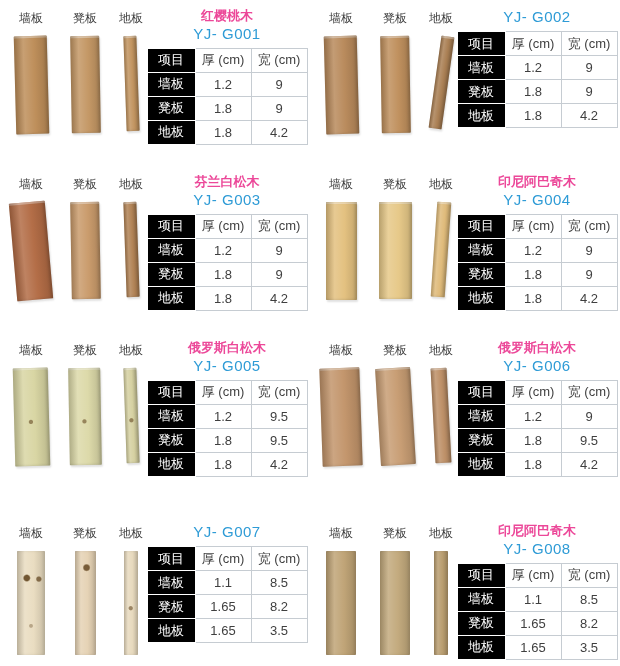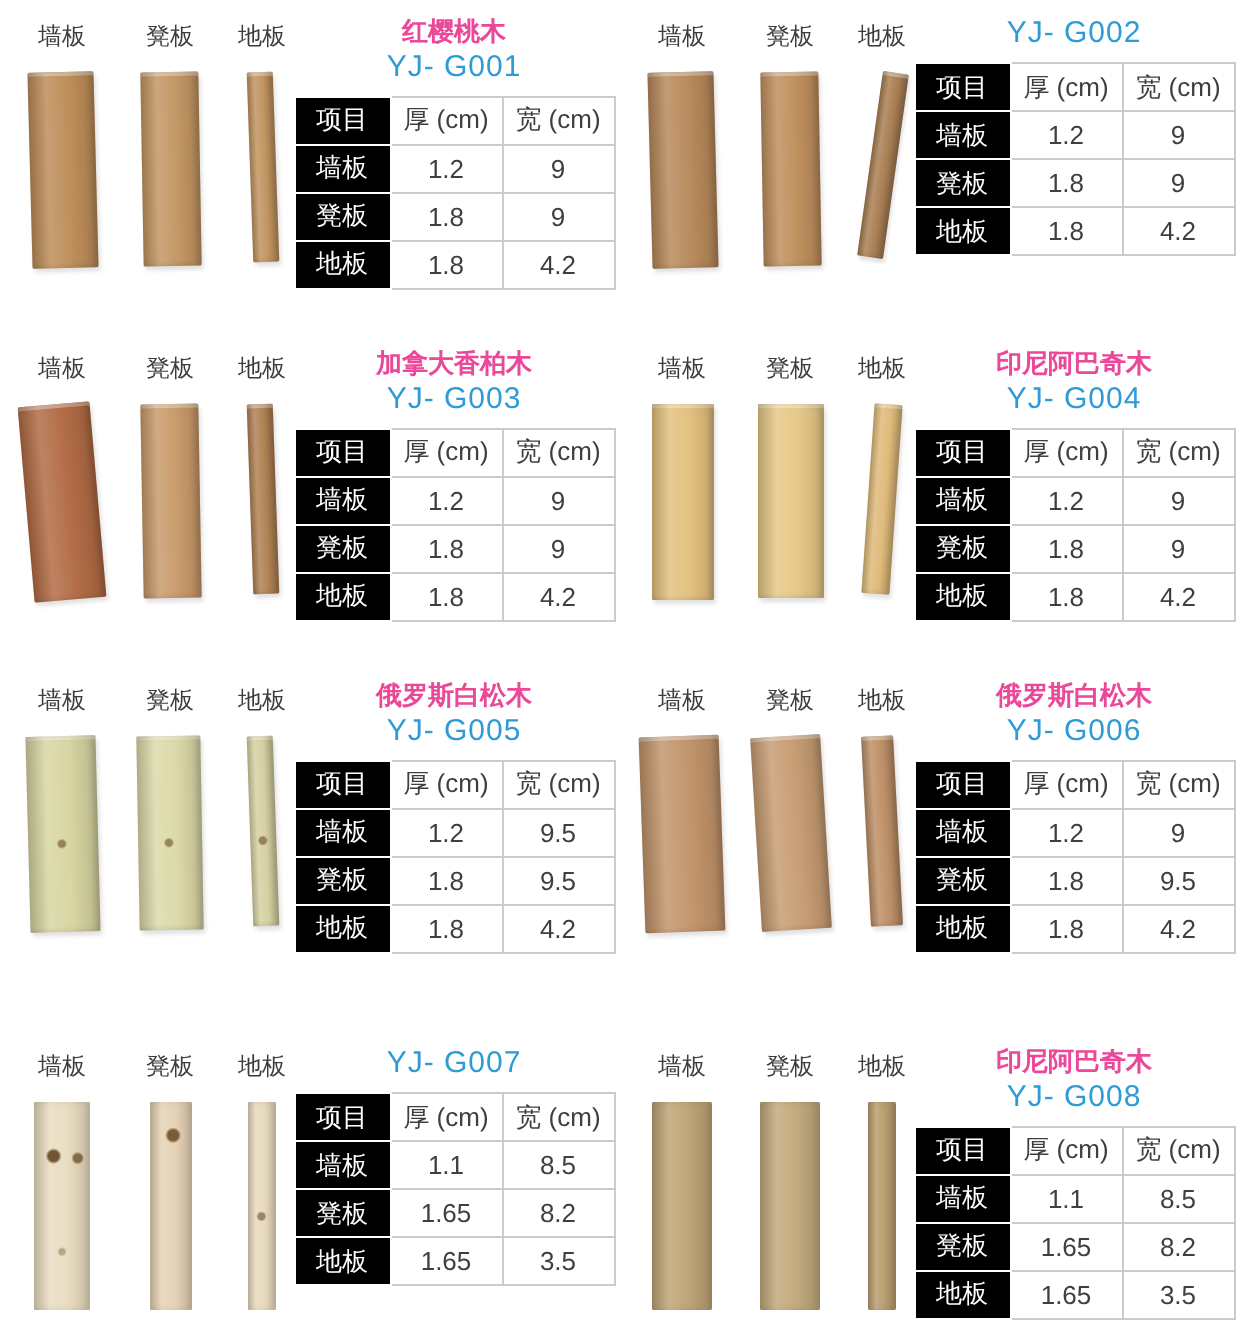--- a/index.html
+++ b/index.html
@@ -164,21 +164,21 @@
       <figure class="pcol">
         <figcaption class="plabel">凳板</figcaption>
         <div class="plank bench" style="background-color: rgb(201, 154, 106);"></div>
       </figure>
       <figure class="pcol narrow">
         <figcaption class="plabel">地板</figcaption>
         <div class="plank floor" style="background-color: rgb(176, 129, 83);"></div>
       </figure>
     </div>
     <div class="info">
-      <div class="pname">加拿大香柏木</div>
+      <div class="pname">芬兰白松木</div>
       <div class="pcode">YJ- G003</div>
       <table class="spec">
         <colgroup>
             <col style="width:48px">
             <col style="width:56px">
             <col style="width:56px">
           </colgroup>
         <tbody>
         <tr>
               <th class="hd">项目</th>

